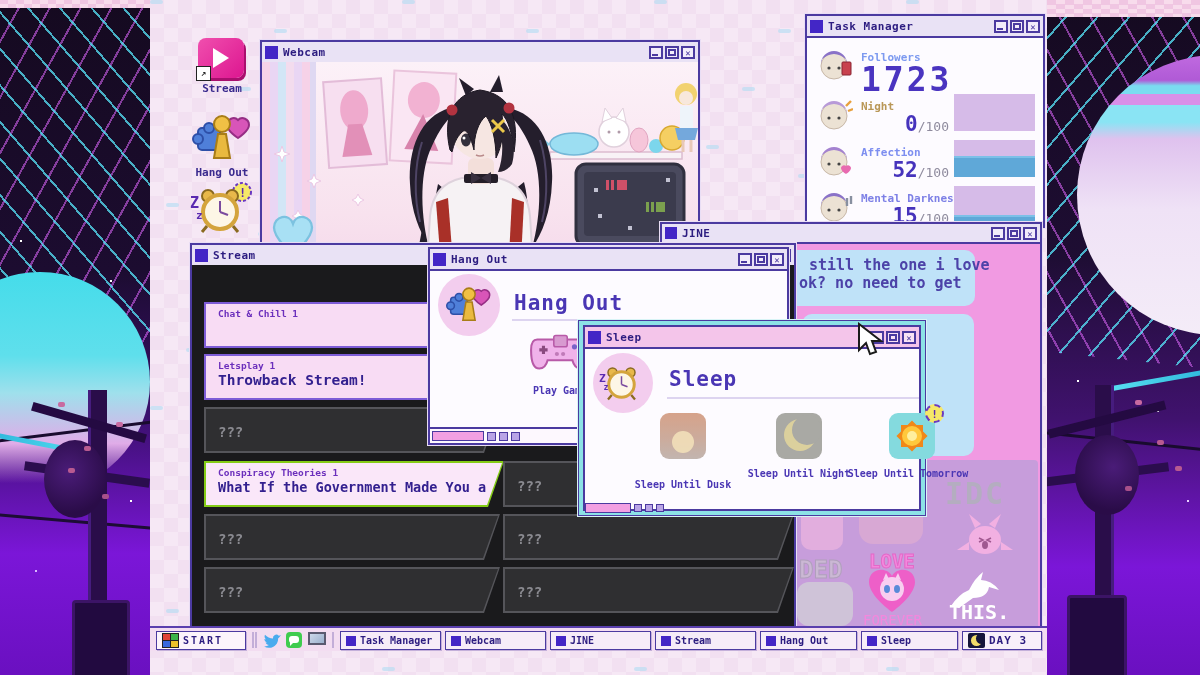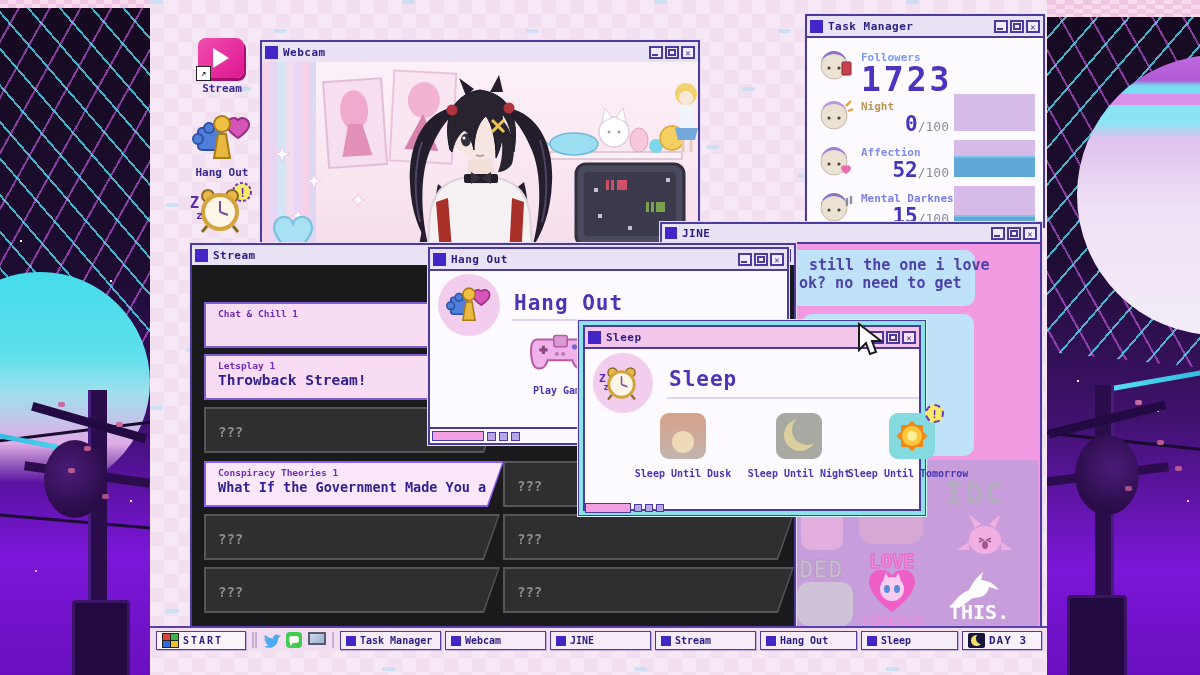--- a/index.html
+++ b/index.html
@@ -19,21 +19,21 @@
   .circle-ic{position:absolute;border-radius:50%;background:#f3cdee;display:flex;align-items:center;justify-content:center}
   .w-head{position:absolute;font-weight:bold;color:#4a36b4;font-size:21px;letter-spacing:1px}
   .w-rule{position:absolute;height:2px;background:#ddd4f0}
   .statusbar{position:absolute;left:0;right:0;bottom:0;height:14px;border-top:2px solid #4b3aa0;background:#fdf8fe;display:flex;align-items:center;gap:3px;padding:0 2px}
   .pillp{width:50px;height:8px;background:#f2a0e2;border:1px solid #4b3aa0}
   .sqd{width:7px;height:7px;border:1px solid #4b3aa0;background:#b9a4e6}
   
   .card{position:absolute;height:42px;padding:2px;clip-path:polygon(0 0,100% 0,calc(100% - 16px) 100%,0 100%)}
   .card .in{width:100%;height:100%;clip-path:polygon(0 0,100% 0,calc(100% - 15px) 100%,0 100%);box-sizing:border-box;padding:4px 0 0 12px}
   .card.pink{background:#7d5cd6}.card.pink .in{background:#f8dcf4}
-  .card.hot{background:#8b5cf6}.card.hot .in{background:#fae7f9}
+  .card.hot{background:#84cc16}.card.hot .in{background:#fae7f9}
   .card.dark{background:#55555a}.card.dark .in{background:#2f2f31;display:flex;align-items:center}
   .cat{font-size:9.5px;font-weight:bold;color:#6b2fbc}
   .ct{font-size:14.5px;font-weight:bold;color:#33208f;margin-top:1px;white-space:nowrap}
   .qq{font-size:14px;font-weight:bold;color:#8a8a90}
   
   .statlab{font-size:11px;font-weight:bold}
   .statval{font-size:21px;font-weight:bold;color:#4633bc}
   .statmax{font-size:13px;font-weight:normal;color:#8f8b9e}
   .bar{position:absolute;width:81px;height:37px;background:#d6bbe8;overflow:hidden}
   .bar .fill{position:absolute;left:0;right:0;bottom:0;background:#5fa8d8;border-top:2px solid #7cc0e8}
@@ -575,21 +575,21 @@
             <line x1="43" y1="44" x2="48" y2="50" stroke="#8a6a20" stroke-width="3"></line>
             <text x="0" y="26" font-size="15" font-weight="bold" fill="#5a2ab0" font-family="DejaVu Sans Mono,monospace">Z</text>
             <text x="6" y="37" font-size="11" font-weight="bold" fill="#5a2ab0" font-family="DejaVu Sans Mono,monospace">z</text>
           </svg>
       </div>
       <div class="w-head" style="left:84px;top:40px">Sleep</div>
       <div class="w-rule" style="left:82px;top:70px;width:252px"></div>
 
       <div class="abs" style="left:36px;top:86px;width:124px;text-align:center">
         <div style="display:inline-block;width:46px;height:46px;border-radius:9px;background:linear-gradient(180deg,#cd8d6e 0%,#c09884 55%,#b4a49c 100%);opacity:.8;position:relative"><div style="position:absolute;left:12px;top:18px;width:22px;height:22px;border-radius:50%;background:#f0d9a8;opacity:.9"></div></div>
-        <div class="slab" style="margin-top:5px">Sleep Until Dusk</div>
+        <div class="slab" style="margin-top:16px">Sleep Until Dusk</div>
       </div>
       <div class="abs" style="left:152px;top:86px;width:124px;text-align:center">
         <div style="display:inline-block;width:46px;height:46px;border-radius:9px;background:#9b9b95;opacity:.85;position:relative;overflow:hidden"><div style="position:absolute;left:8px;top:6px;width:32px;height:32px;border-radius:50%;background:#d6c98c"></div><div style="position:absolute;left:16px;top:2px;width:30px;height:30px;border-radius:50%;background:#9b9b95"></div></div>
         <div class="slab" style="margin-top:5px">Sleep Until Night</div>
       </div>
       <div class="abs" style="left:262px;top:86px;width:130px;text-align:center">
         <div style="display:inline-block;width:46px;height:46px;border-radius:9px;background:#84dade;position:relative">
           <svg width="46" height="46" viewBox="0 0 46 46">
               <rect x="12" y="12" width="22" height="22" fill="#f08818" transform="rotate(45 23 23)"></rect>
               <rect x="12" y="12" width="22" height="22" fill="#f08818"></rect>

